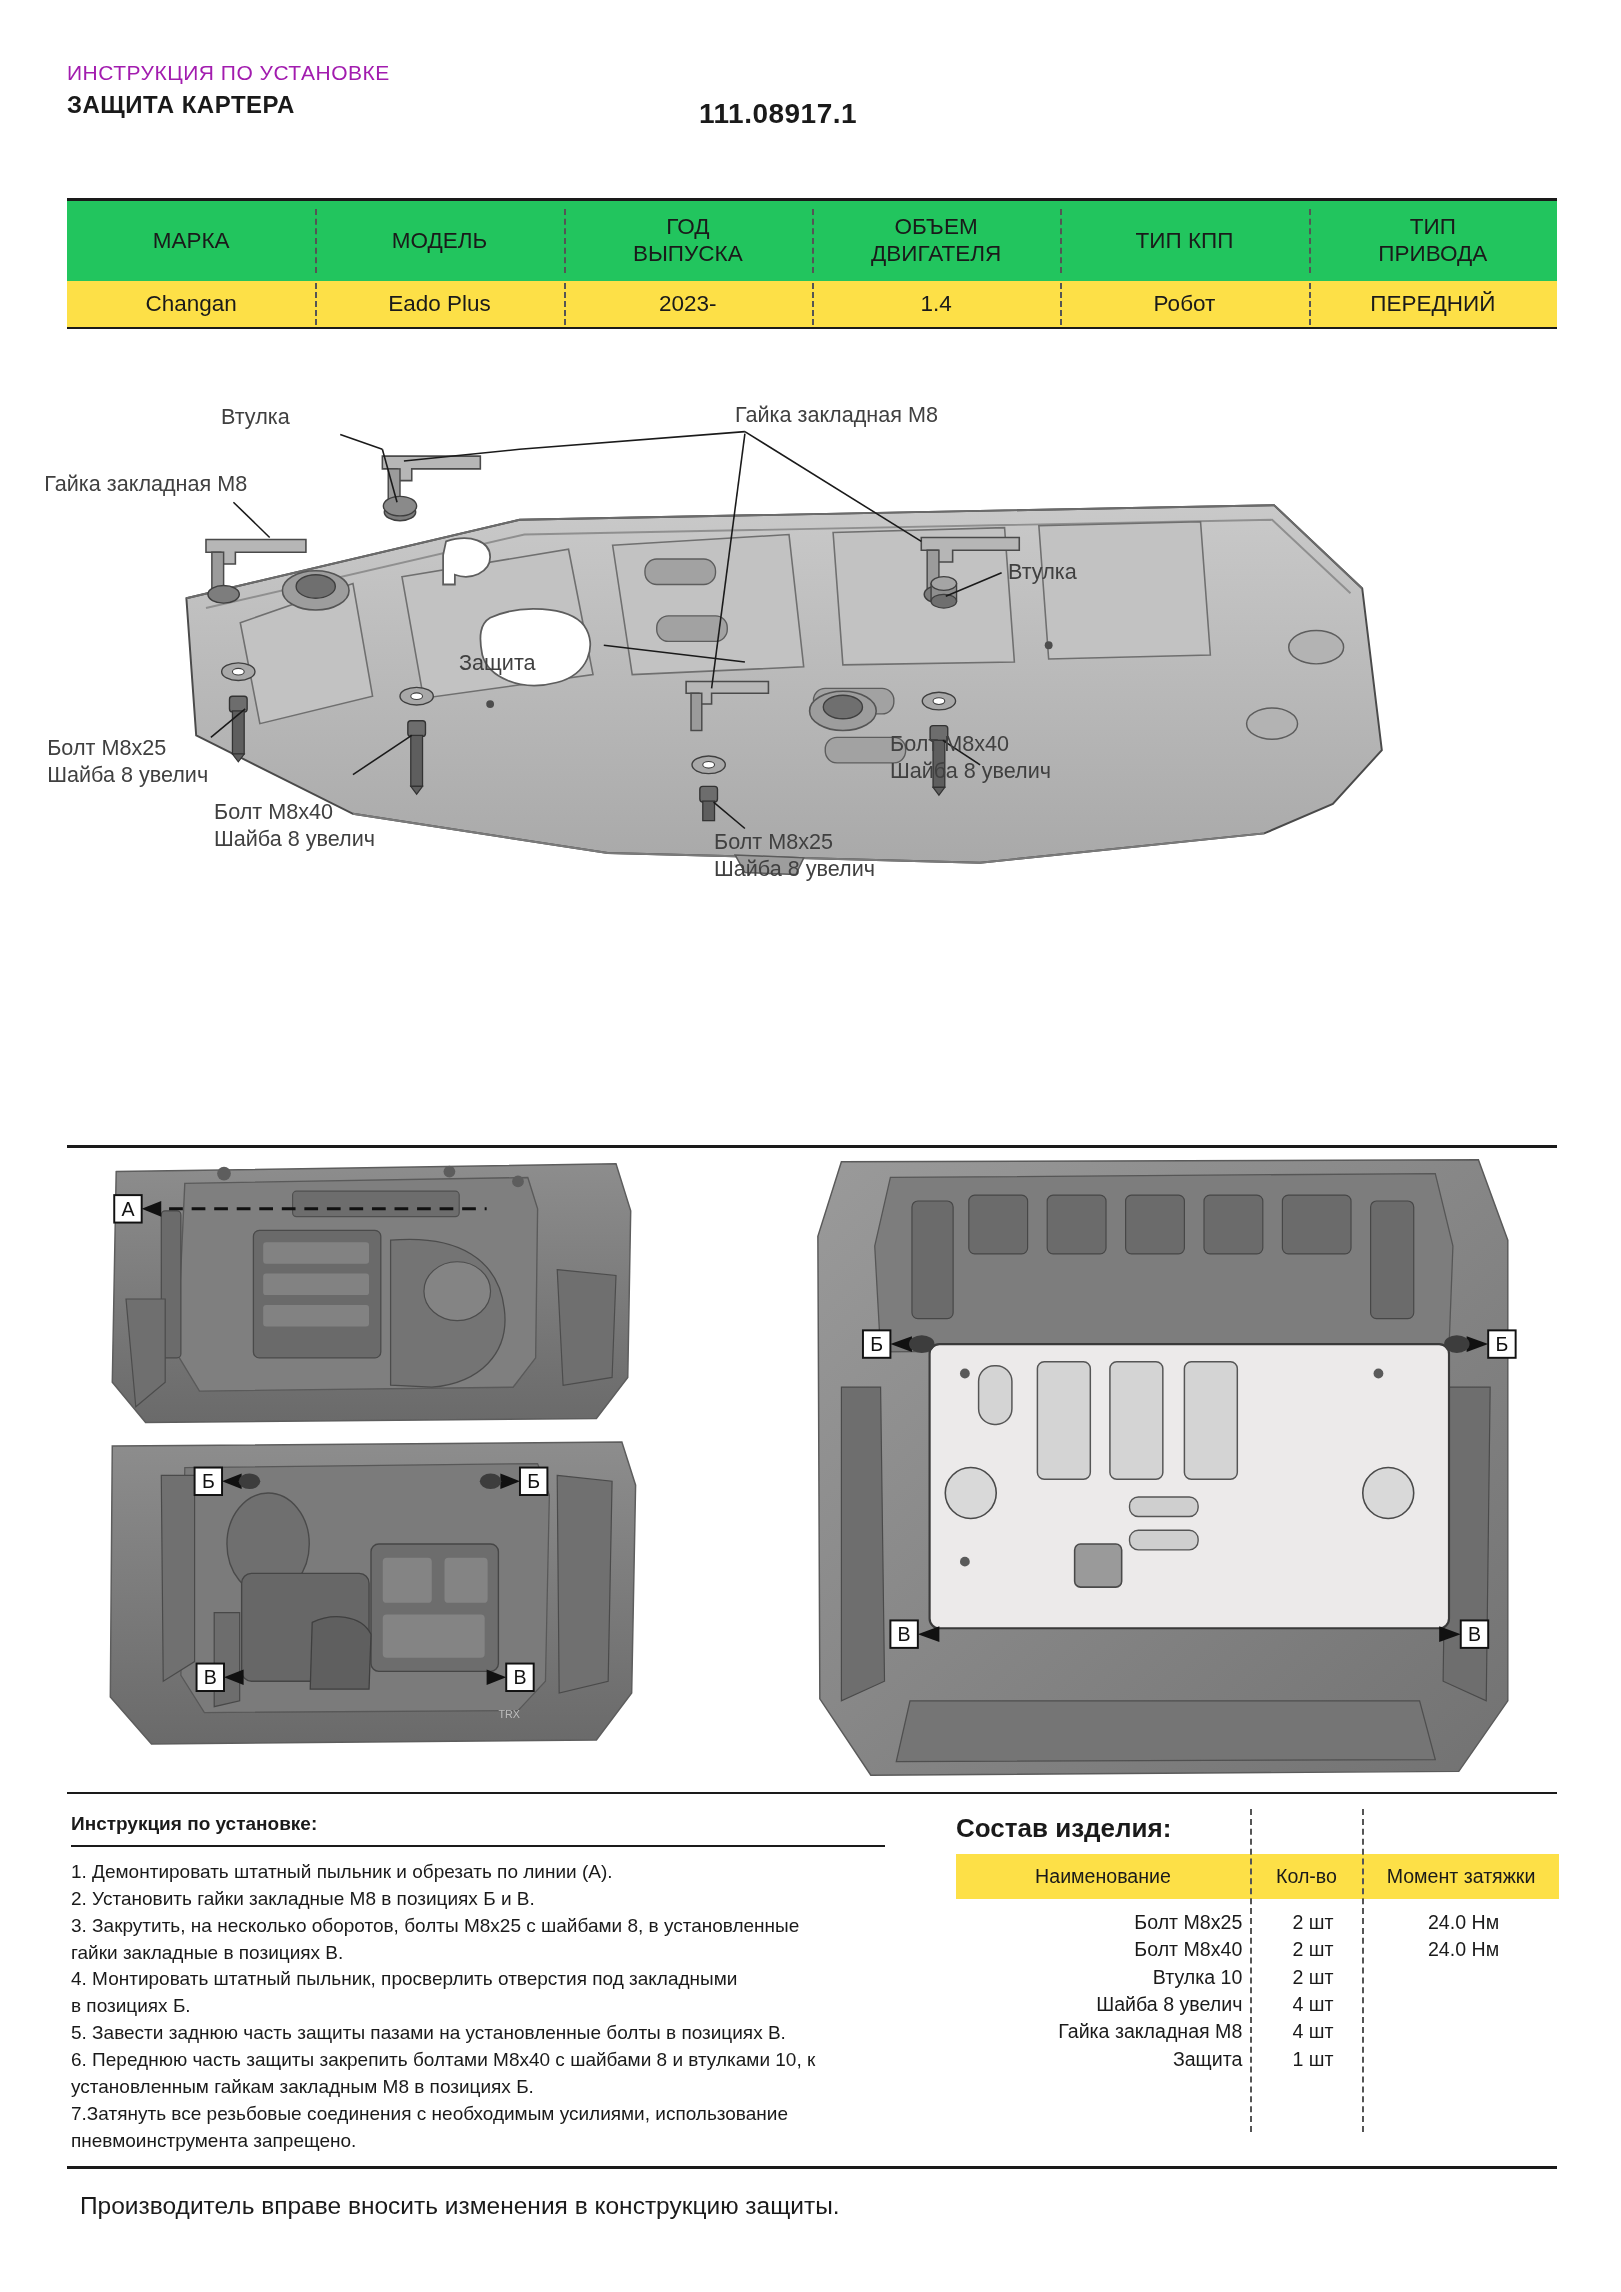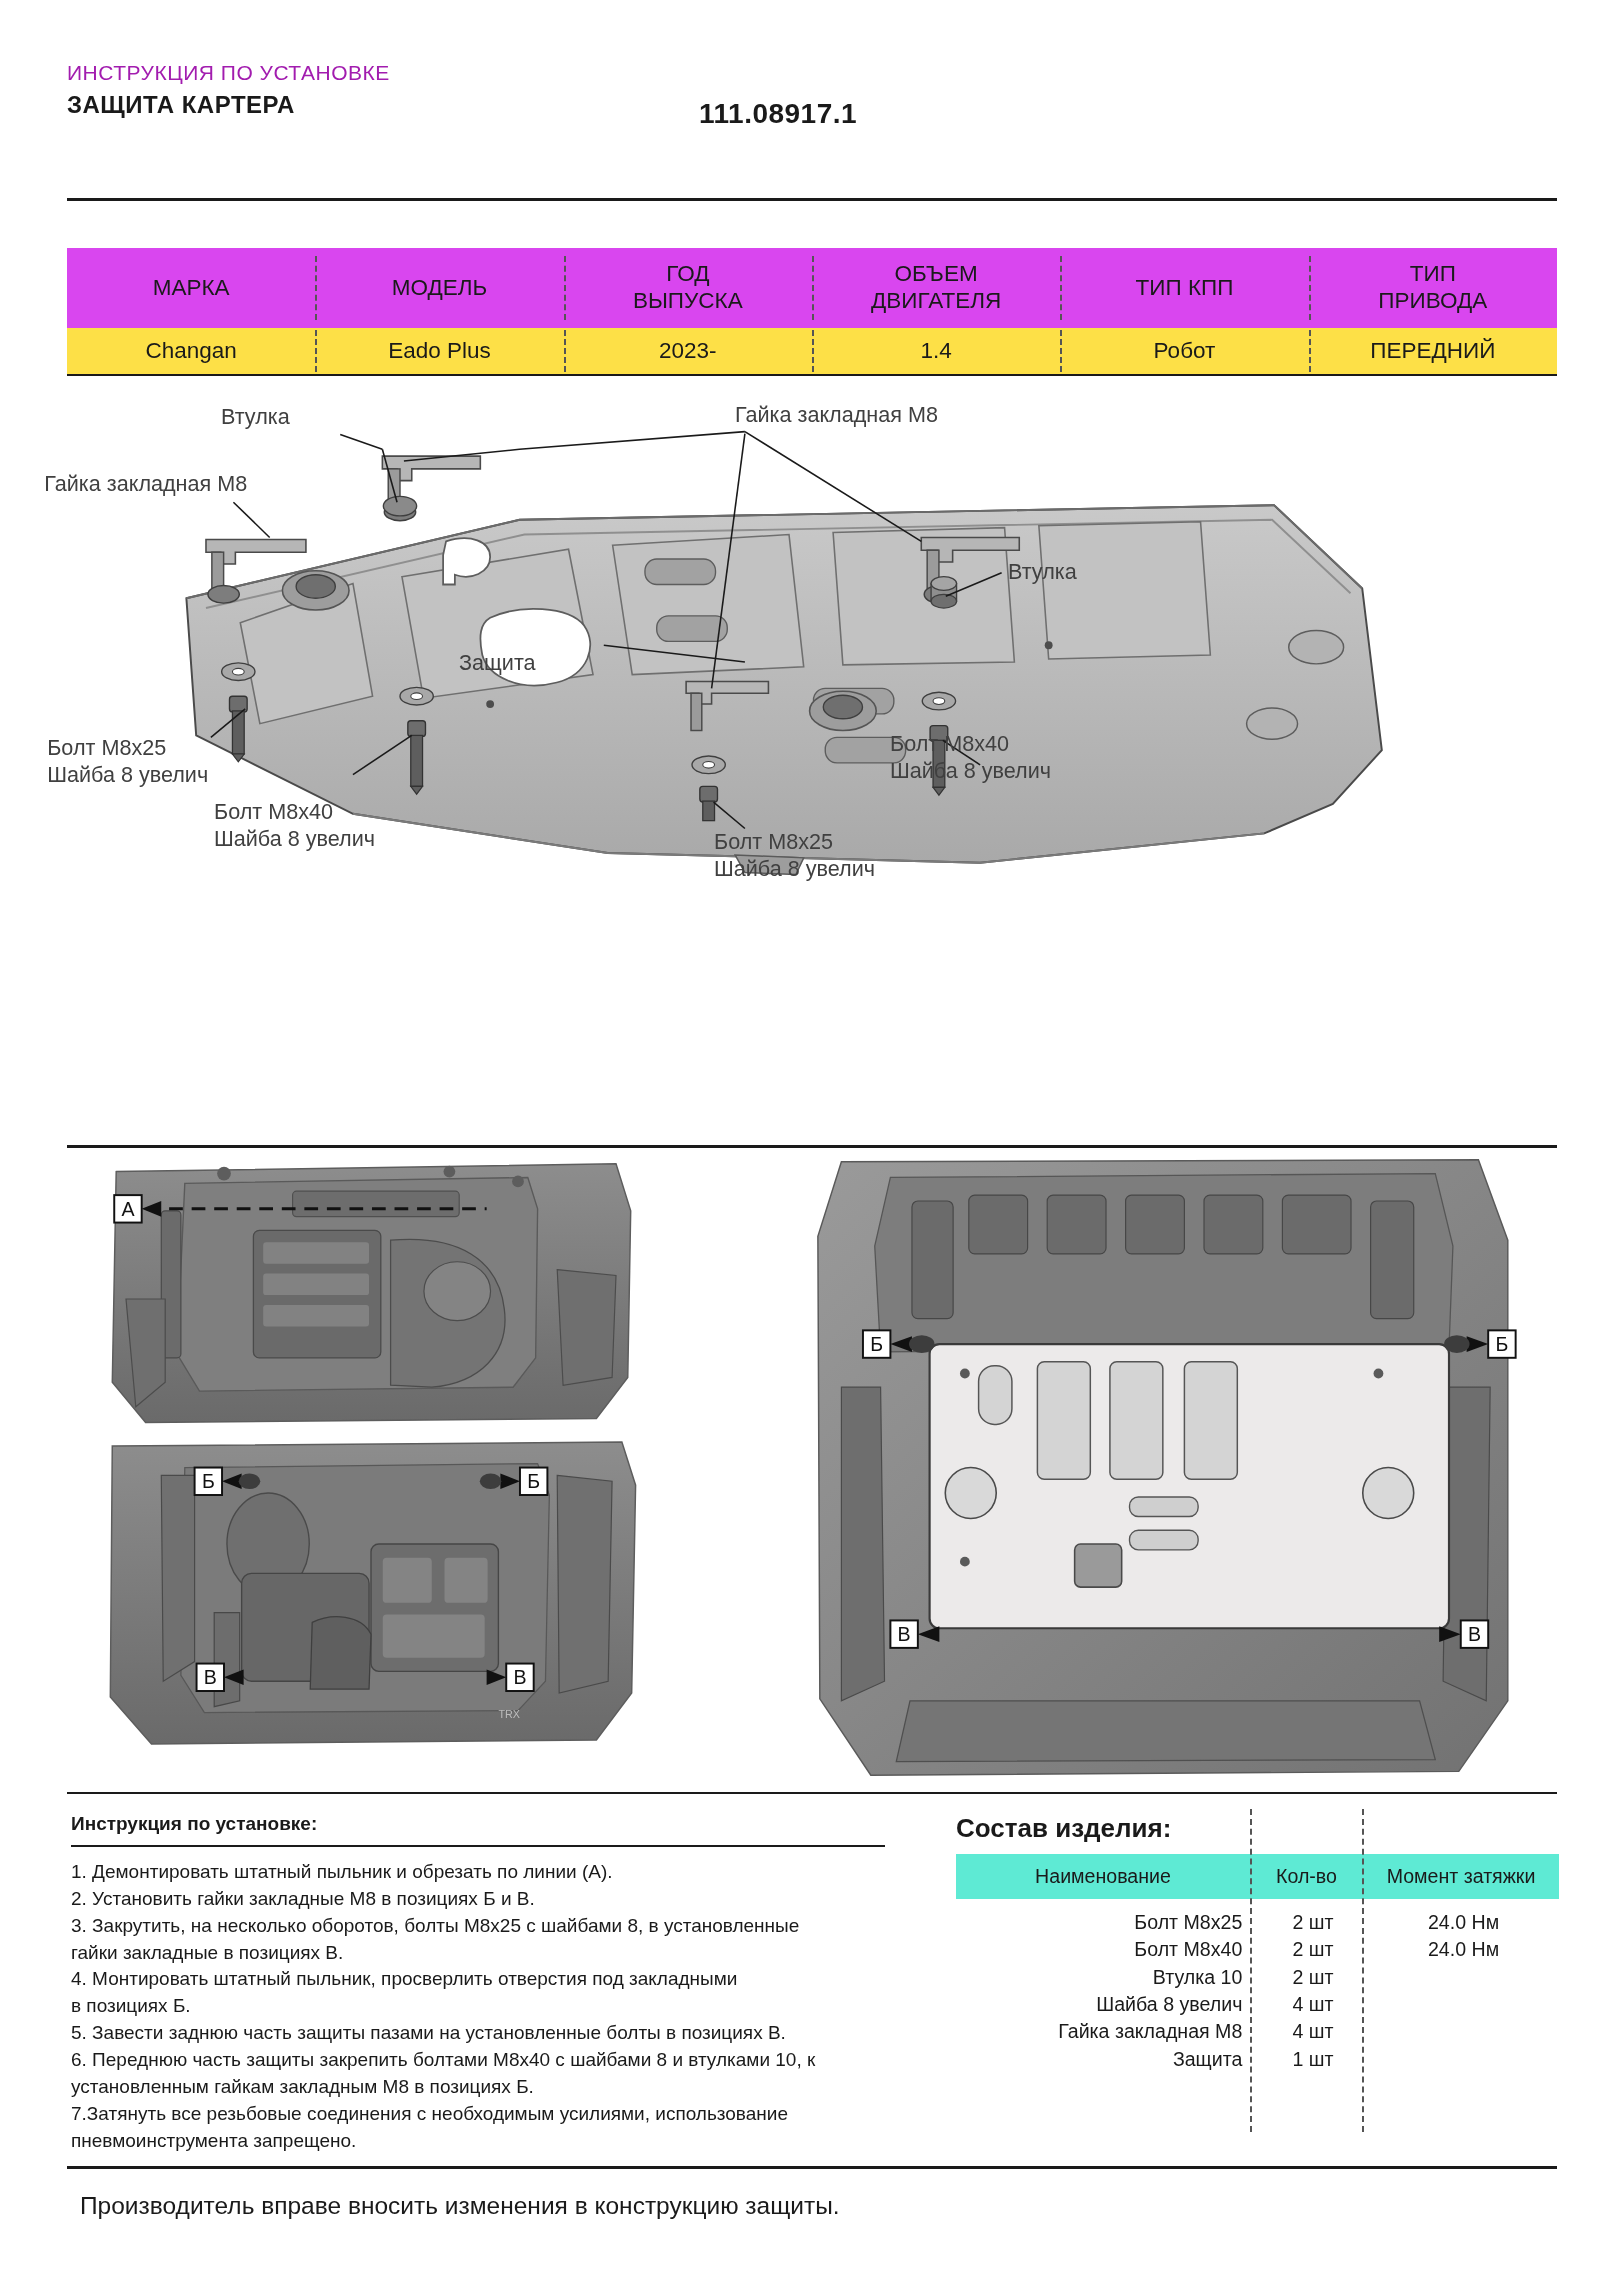--- a/index.html
+++ b/index.html
@@ -56,23 +56,22 @@
     top: 198px;
     width: 1490px;
   }
   .spec-rule-top {
     height: 2.9px;
     background: #1a1a1a;
     width: 100%;
   }
   .spec-head {
     display: flex;
-    background: #d946ef;
+    background: #22c55e;
     height: 80px;
-    margin-top: 47px;
   }
   .spec-body {
     display: flex;
     height: 46px;
     background: #fde047;
   }
   .spec-rule-bot {
     height: 2px;
     background: #1a1a1a;
     width: 100%;
@@ -173,21 +172,21 @@
     top: 1813px;
     width: 603px;
   }
   .bom-title {
     font-size: 26px;
     font-weight: bold;
     padding-bottom: 9.8px;
   }
   .bom-head {
     display: flex;
-    background: #5eead4;
+    background: #fde047;
     height: 45px;
     align-items: center;
   }
   .bom-row {
     display: flex;
     height: 27.4px;
     align-items: center;
   }
   .bom-c1 { width: 294px; text-align: right; padding-right: 15.7px; font-size: 19.6px; }
   .bom-c2 { width: 113px; text-align: center; font-size: 19.6px; }

